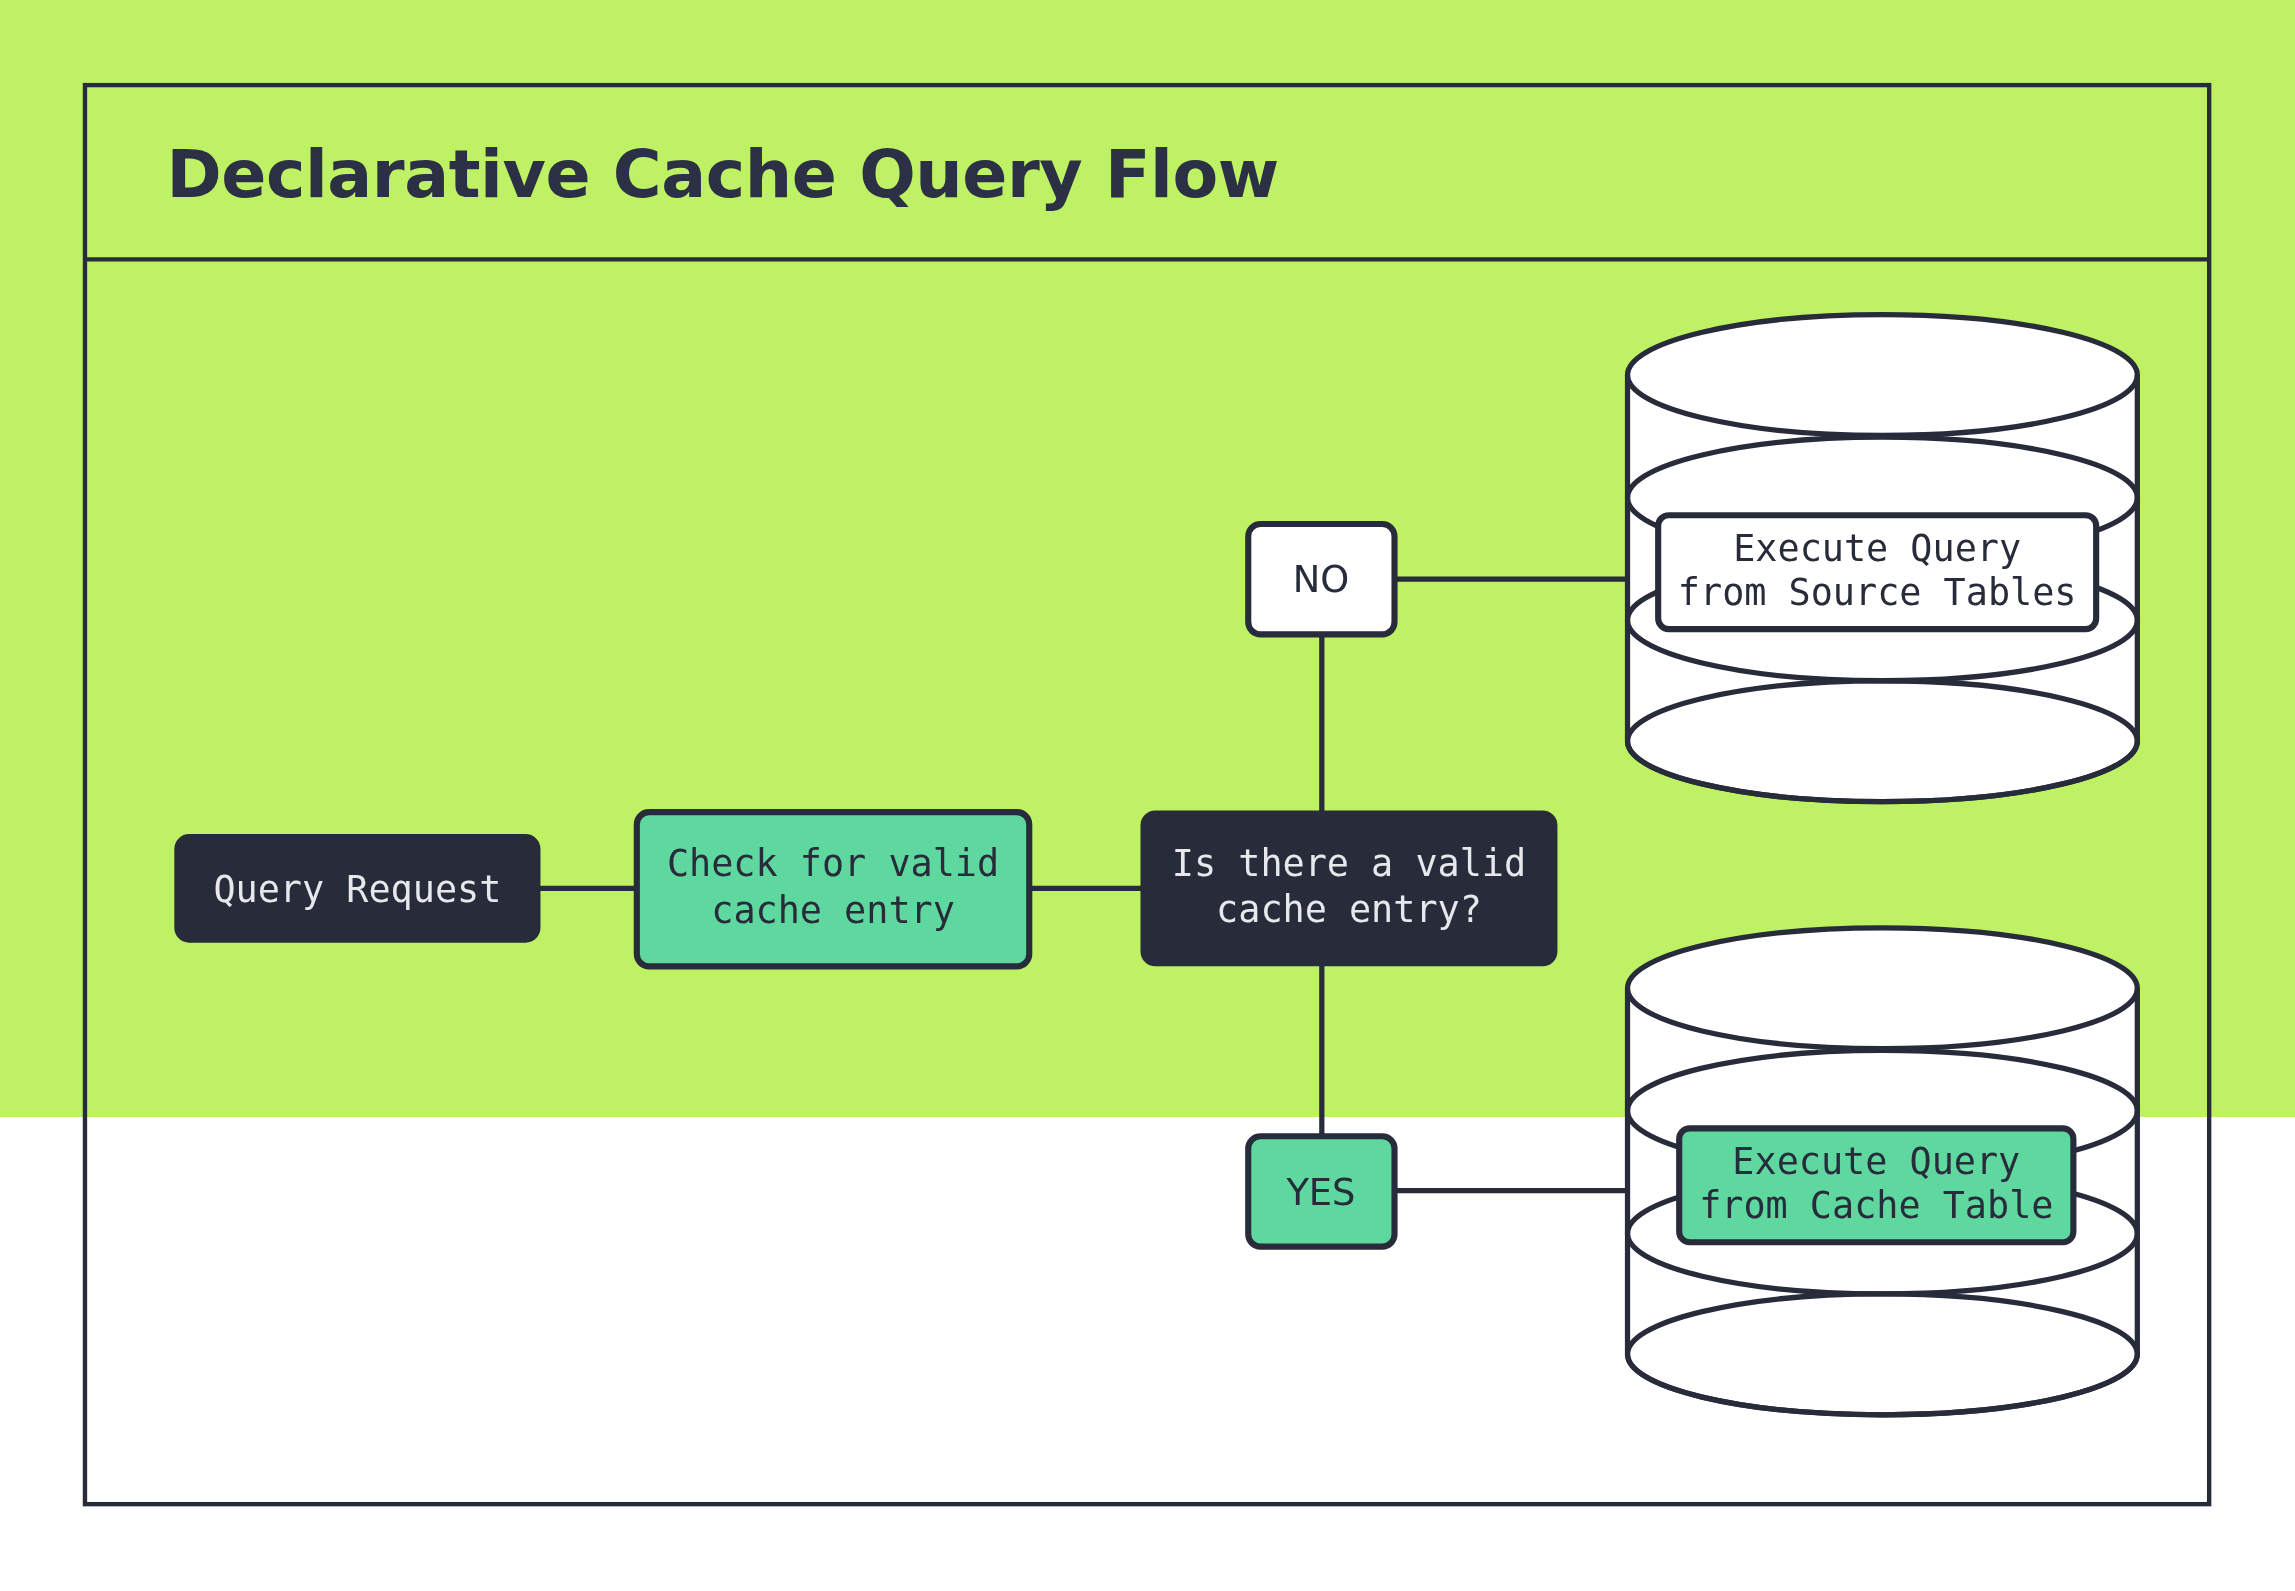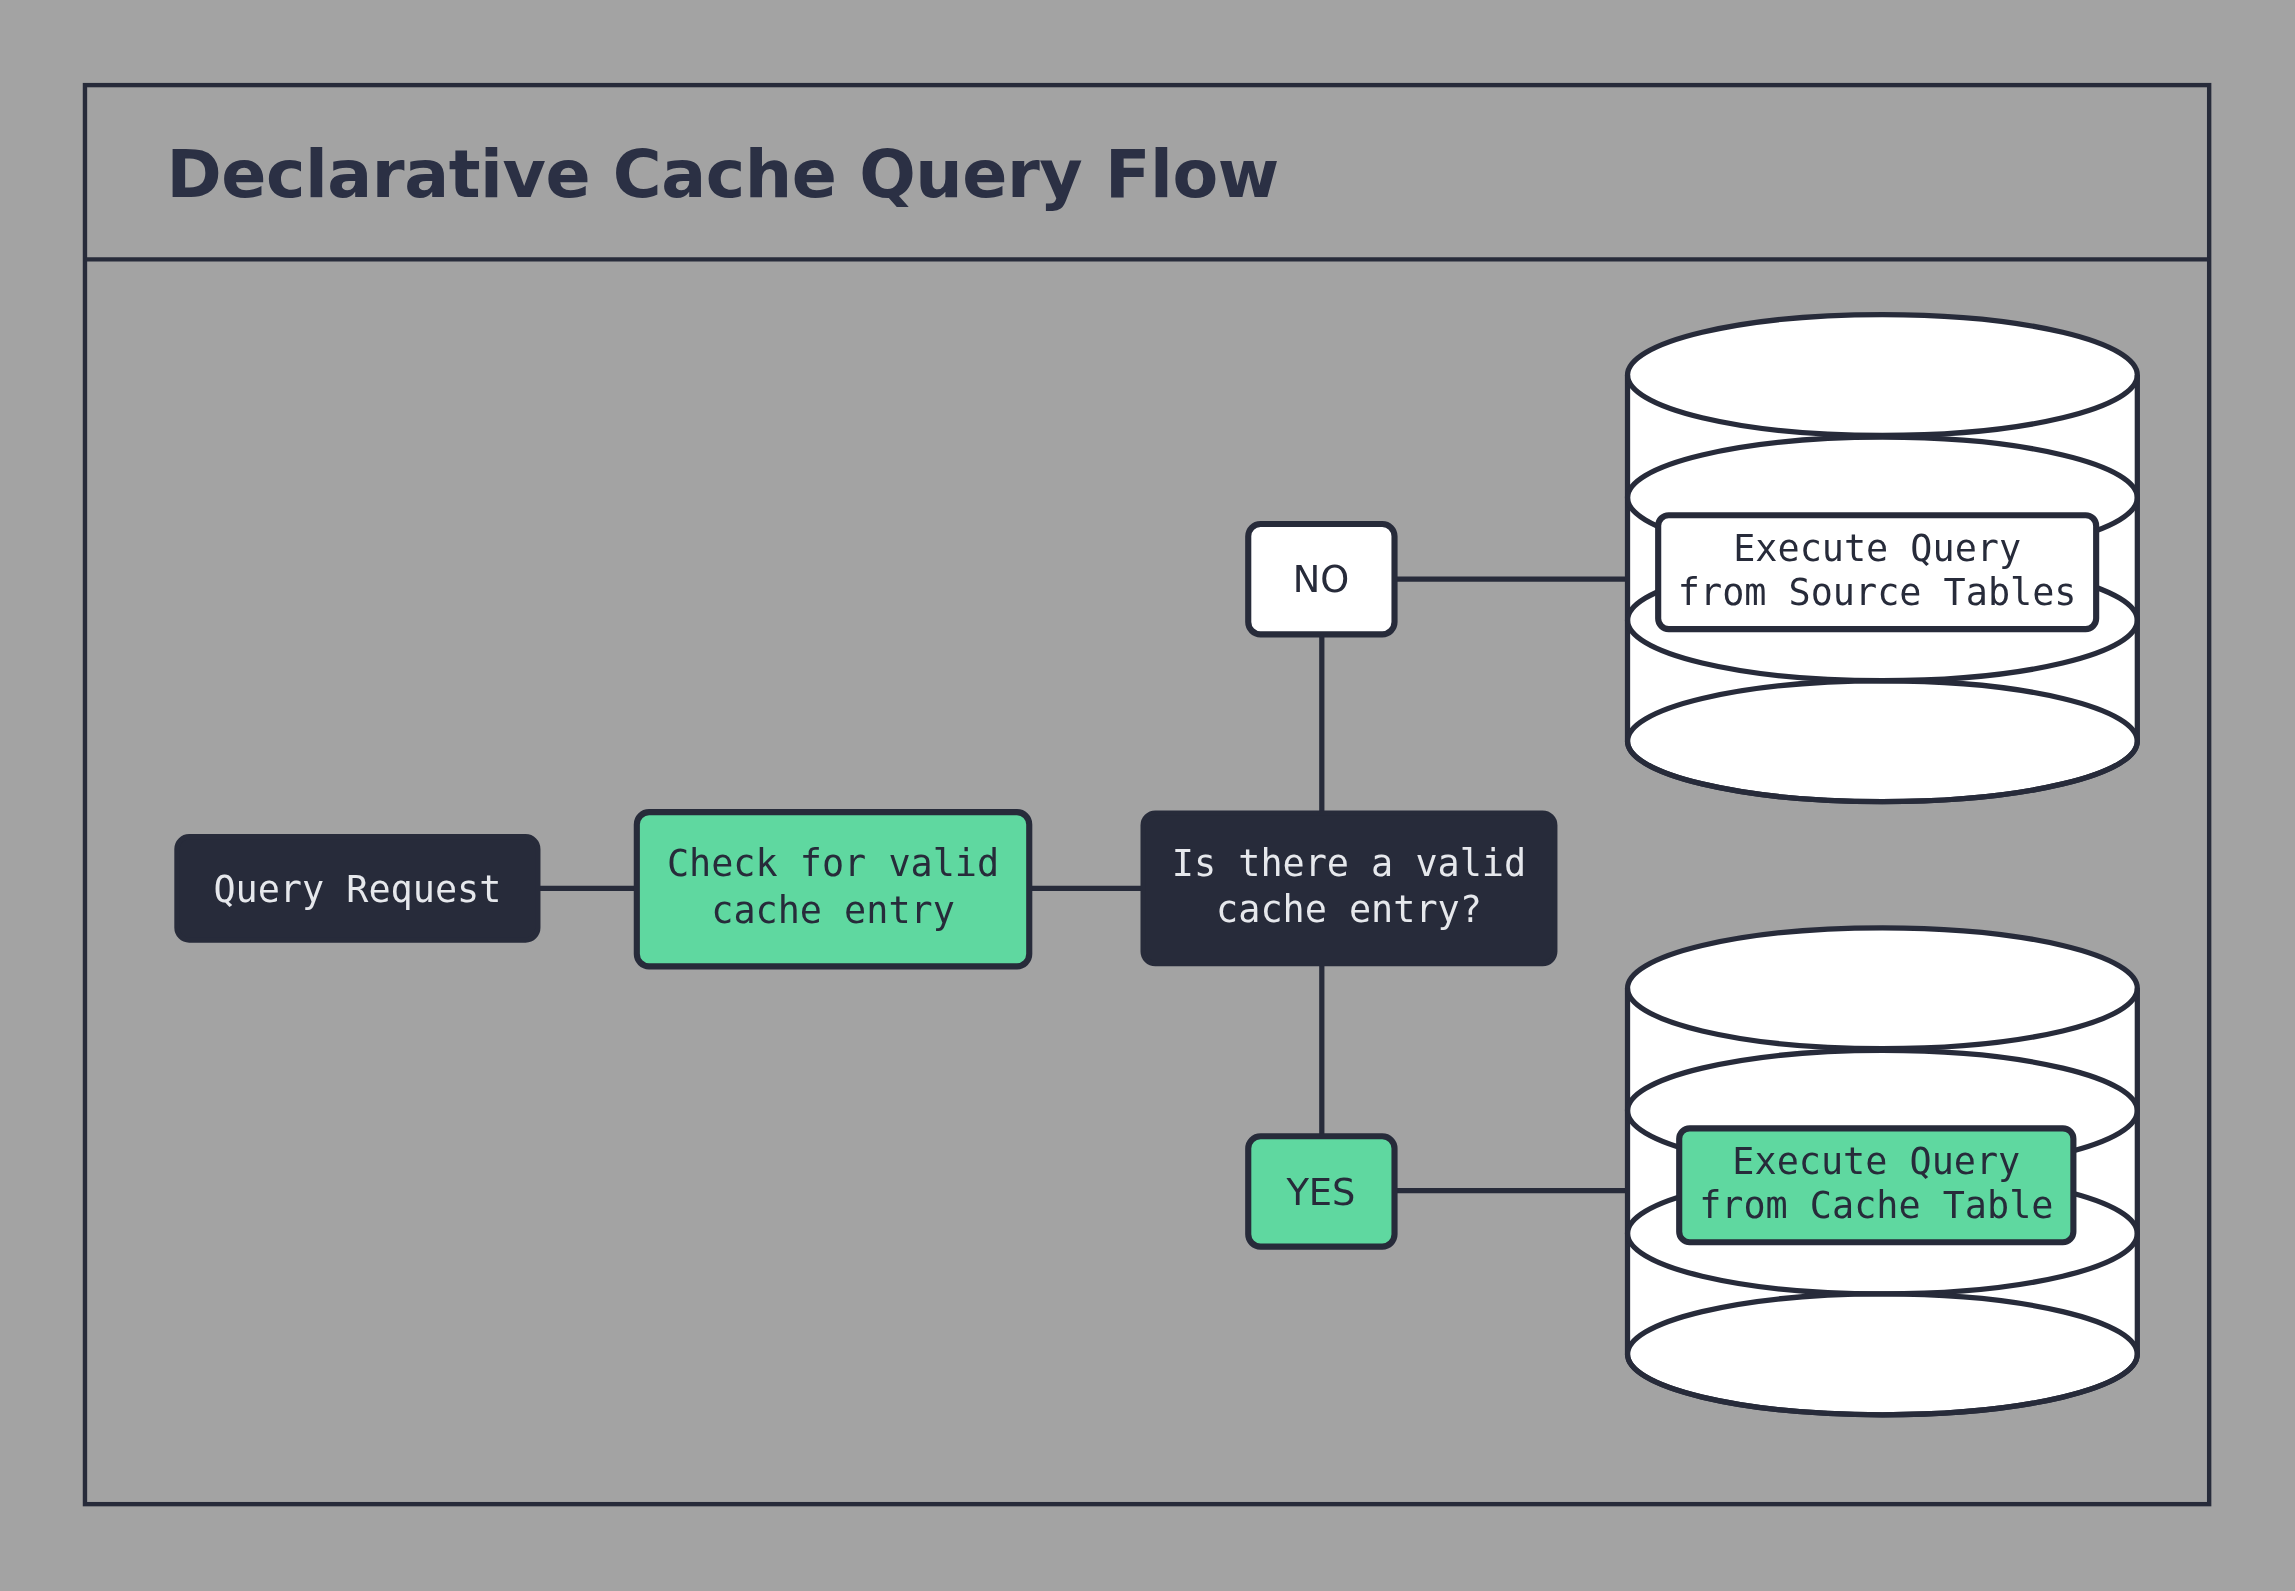--- a/index.html
+++ b/index.html
@@ -9,22 +9,22 @@
   }
   body {
     width: 2295px;
     height: 1591px;
     font-family: "Liberation Sans", sans-serif;
     overflow: hidden;
   }
   #canvas {
     position: relative;
     width: 2295px;
-    height: 1591px;
-    background: #a3a3a3;
+    height: 1117px;
+    background: #bef264;
   }
   svg.diagram {
     position: absolute;
     left: 0;
     top: 0;
     width: 2295px;
     height: 1591px;
     display: block;
   }
   .frame-rect {

